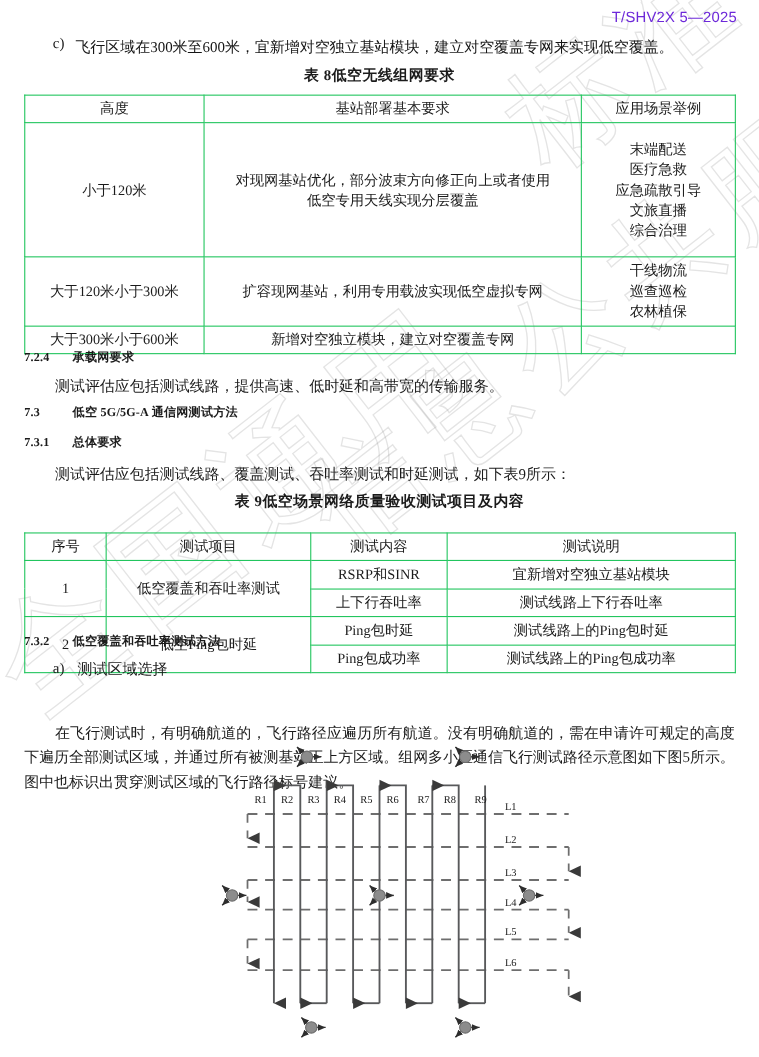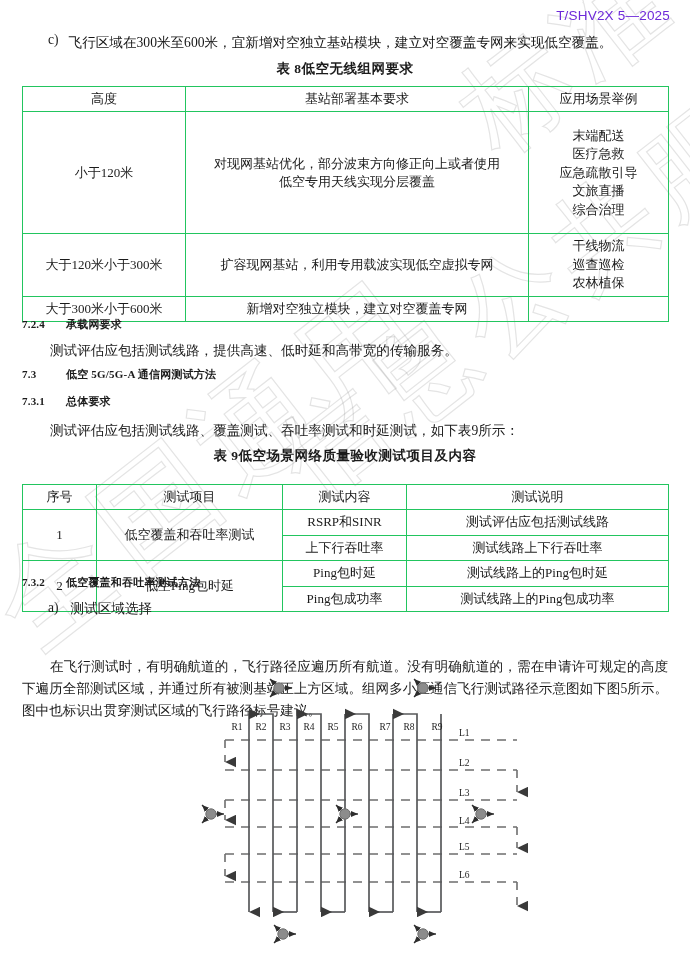--- a/index.html
+++ b/index.html
@@ -270,21 +270,21 @@
           <th>测试项目</th>
           <th>测试内容</th>
           <th>测试说明</th>
         </tr>
       </thead>
       <tbody>
         <tr>
           <td rowspan="2">1</td>
           <td rowspan="2">低空覆盖和吞吐率测试</td>
           <td>RSRP和SINR</td>
-          <td>测试评估应包括测试线路</td>
+          <td>宜新增对空独立基站模块</td>
         </tr>
         <tr>
           <td>上下行吞吐率</td>
           <td>测试线路上下行吞吐率</td>
         </tr>
         <tr>
           <td rowspan="2">2</td>
           <td rowspan="2">低空Ping包时延</td>
           <td>Ping包时延</td>
           <td>测试线路上的Ping包时延</td>

